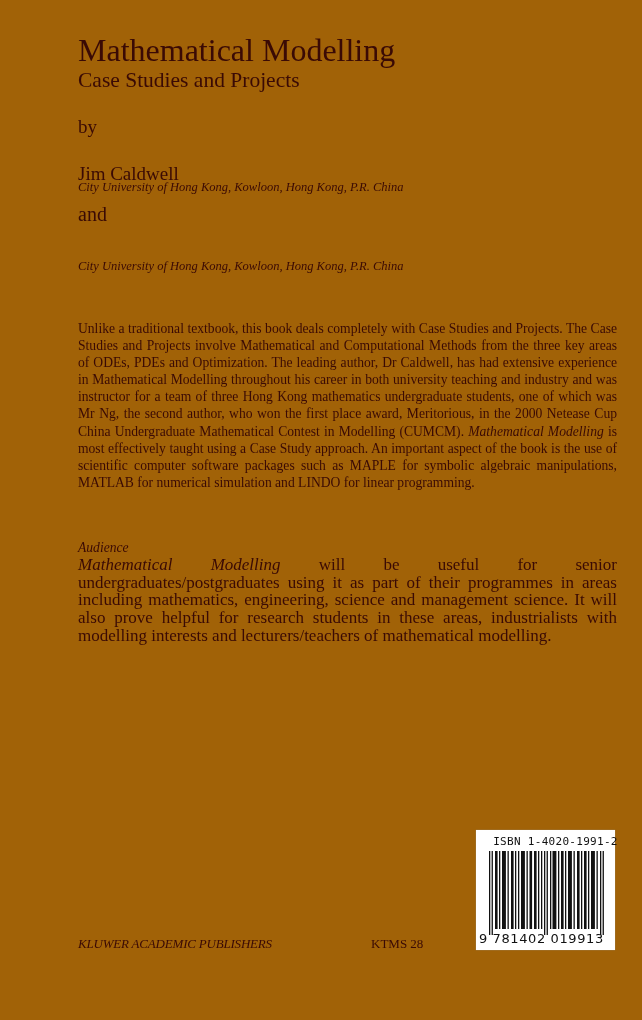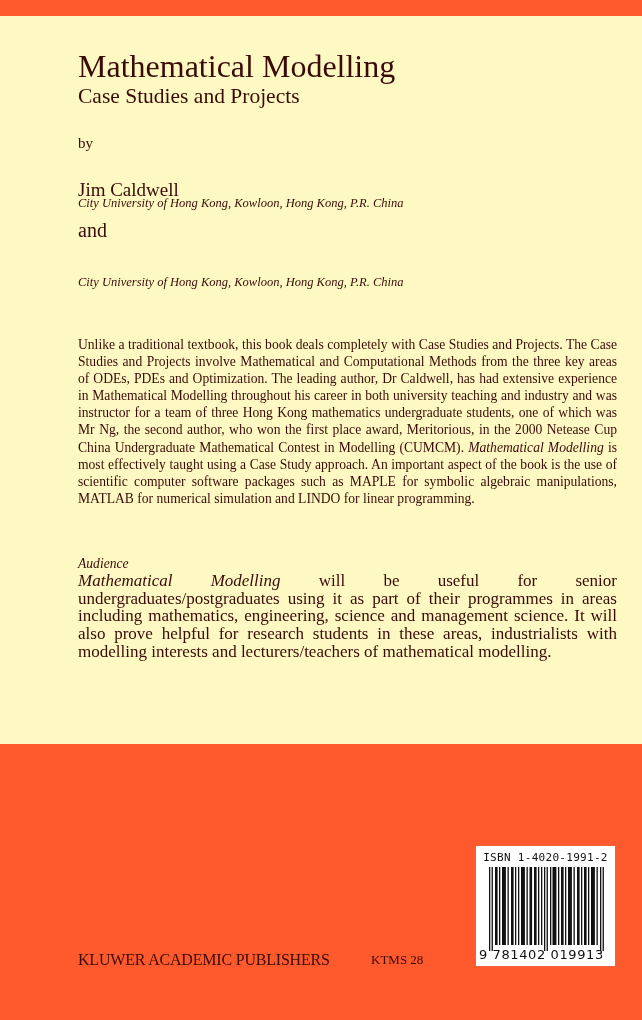--- a/index.html
+++ b/index.html
@@ -3,50 +3,50 @@
 <meta charset="utf-8">
 <style>
   html, body { margin: 0; padding: 0; }
   body {
     width: 642px; height: 1020px; overflow: hidden;
     background: #ff5a2e;
     font-family: "Liberation Serif", serif;
     color: #3a0a05;
     position: relative;
   }
-  .page { position: absolute; left: 0; top: 16px; width: 642px; height: 728px; background: #fef9c3; }
+  .page { position: absolute; left: 0; top: 0; width: 642px; height: 1020px; background: #a16207; }
   .title { position: absolute; left: 78px; top: 33px; font-size: 32px; line-height: 34px; color: #3a0a05; white-space: nowrap; }
   .subtitle { position: absolute; left: 78px; top: 68px; font-size: 21.5px; line-height: 24px; white-space: nowrap; }
-  .by { position: absolute; left: 78px; top: 118px; font-size: 15px; line-height: 18px; }
+  .by { position: absolute; left: 78px; top: 118px; font-size: 19px; line-height: 18px; }
   .author1 { position: absolute; left: 78px; top: 155px; font-size: 19px; line-height: 22px; white-space: nowrap; margin-top: 8px; }
   .aff1 { position: absolute; left: 78px; top: 179px; font-size: 12.5px; font-style: italic; line-height: 16px; white-space: nowrap; }
   .and { position: absolute; left: 78px; top: 205px; font-size: 20px; line-height: 18px; }
   .author2 { position: absolute; left: 78px; top: 233px; font-size: 19px; line-height: 22px; white-space: nowrap; }
   .aff2 { position: absolute; left: 78px; top: 258px; font-size: 12.5px; font-style: italic; line-height: 16px; white-space: nowrap; }
   .blurb {
     position: absolute; left: 78px; top: 320px; width: 539px;
     font-size: 13.6px; line-height: 17.1px; text-align: justify;
   }
   .blurb p { margin: 0; }
   .audience-head { position: absolute; left: 78px; top: 539px; font-size: 13.6px; font-style: italic; line-height: 17px; }
   .audience {
     position: absolute; left: 78px; top: 556px; width: 539px;
     font-size: 17px; line-height: 17.7px; text-align: justify;
   }
   .audience p { margin: 0; }
   em { font-style: italic; }
-  .publisher { position: absolute; left: 78px; top: 936px; font-size: 16px; line-height: 16px; white-space: nowrap; letter-spacing: -0.2px; }
+  .publisher { position: absolute; left: 78px; top: 936px; font-size: 13px; line-height: 16px; white-space: nowrap; letter-spacing: -0.2px; font-style: italic; }
   .series { position: absolute; left: 359px; top: 936px; font-size: 13px; line-height: 16px; white-space: nowrap; margin-left: 12px; }
   .barcode-box {
     position: absolute; left: 476px; top: 830px; width: 139px; height: 120px;
     background: #ffffff; box-shadow: 0 0 1px #999;
   }
   .isbn-text {
     position: absolute; left: 0; top: 5px; width: 139px; text-align: center;
-    font-family: "DejaVu Sans Mono", monospace; font-size: 11px; color: #111; letter-spacing: 0.3px;
+    font-family: "DejaVu Sans Mono", monospace; font-size: 11px; color: #111; letter-spacing: 0.3px; padding-left: 10px;
   }
   .bars { position: absolute; left: 13px; top: 21px; width: 116px; height: 84px; }
   .ean-text {
     position: absolute; left: 3px; top: 101px; width: 135px;
     font-family: "DejaVu Sans", sans-serif; font-size: 13px; color: #111; white-space: nowrap; letter-spacing: 0.6px;
   }
 </style>
 </head>
 <body>
 

